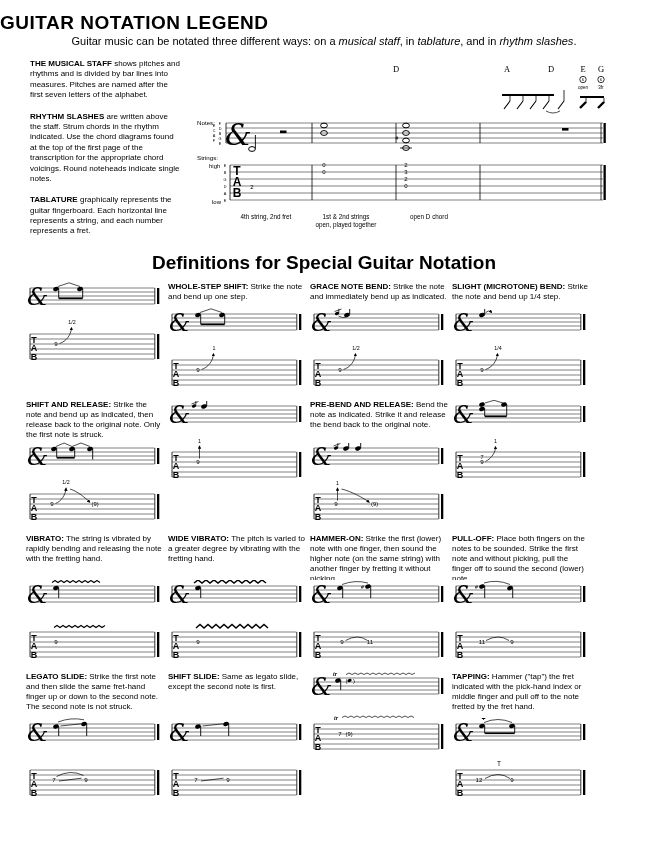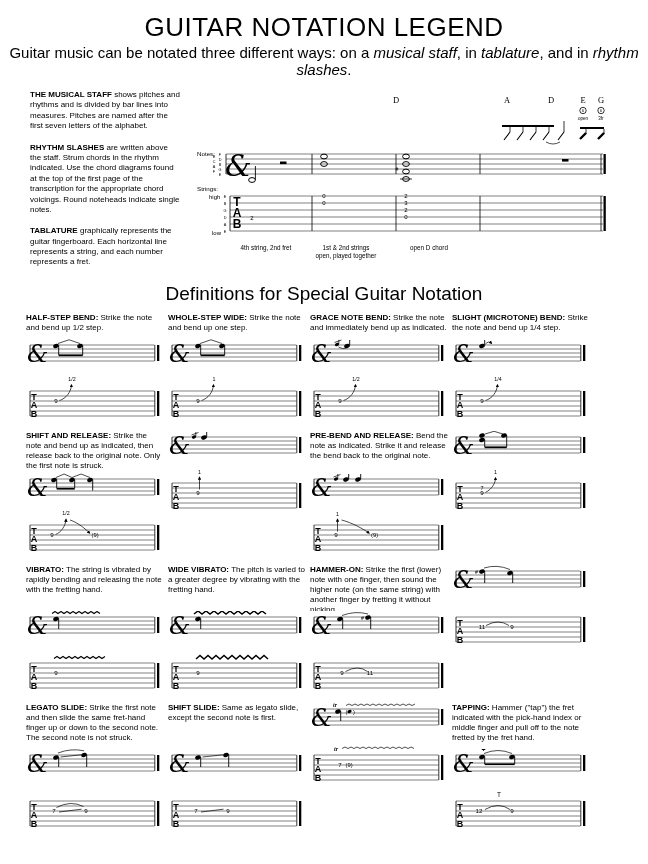--- a/index.html
+++ b/index.html
@@ -1,24 +1,24 @@
 <!DOCTYPE html>
 <html><head>
 <meta charset="utf-8">
 <style>
   html,body{margin:0;padding:0;background:#fff}
   body{width:648px;height:864px;font-family:"Liberation Sans",sans-serif;color:#000;overflow:hidden}
   .page{padding-top:12px}
-  .title{text-align:center;font-size:26px;font-weight:normal;letter-spacing:.5px}
-  .subtitle{text-align:center;font-size:15px;margin-top:1px}
+  .title{font-size:19px;font-weight:bold;letter-spacing:.5px}
+  .subtitle{text-align:center;font-size:11px;margin-top:1px}
   .intro{display:flex;margin:12px 0 0 30px}
   .introcol{width:150px;font-size:8px;line-height:1.3}
   .introcol p{margin:0 0 11px 0}
   .mainex{margin-left:14px;flex:none}
-  .defhead{text-align:center;font-size:19px;font-weight:normal;margin:4px 0 8px}
+  .defhead{text-align:center;font-size:19px;font-weight:bold;margin:4px 0 8px}
   .grid{display:grid;grid-template-columns:repeat(4,138px);column-gap:4px;row-gap:0;margin-left:26px}
   .def{font-size:8px;line-height:1.25;margin:0;overflow:hidden}
   .r1 .def{height:26px}.r2 .def{height:42px}.r3 .def{height:46px}.r4 .def{height:46px}
   svg{display:block}
   svg text{font-family:"Liberation Sans",sans-serif;fill:#000}
   .clef{font:italic 24px "DejaVu Serif",serif}
   .clefB{font:italic 30px "DejaVu Serif",serif}
   .n{font-size:6.2px;text-anchor:middle}
   .n2{font-size:5.6px;text-anchor:middle}
   .ns{font-size:5.8px}
@@ -175,21 +175,20 @@
         <text class="cap" x="235" y="160">open D chord</text>
       </g>
     </svg>
   </div>
 
   <div class="defhead">Definitions for Special Guitar Notation</div>
 
   <div class="grid">
 
     <div class="cell r1">
-      <p class="def"><b>HALF-STEP BEND:</b><span> Strike the note and bend up 1/2 step.</span></p>
       <svg viewBox="0 0 138 92" width="138" height="92">
         <g>
             <use href="#cellstaff"></use>
           </g>
         <text class="clef" x="1" y="23">&amp;</text>
         <g>
           <use href="#nh" x="30" y="7"></use>
             <use href="#nh" x="54" y="7"></use>
           <path class="st" d="M32.7 6.5V16.2M56.7 6.5V16.2"></path>
             <rect x="32.7" y="15.4" width="24" height="1.8"></rect>
@@ -198,21 +197,21 @@
         <text class="tabL" x="8" y="60.5">T</text>
         <text class="tabL" x="8" y="69">A</text>
         <text class="tabL" x="8" y="77.5">B</text>
         <text class="n" x="30" y="64.2">9</text>
         <path class="bc" marker-end="url(#ah)" d="M33.5 61.5C40 59.5 45 53 45.5 46"></path>
         <text class="lb" x="46" y="41.5">1/2</text>
       </svg>
     </div>
 
     <div class="cell r1">
-      <p class="def"><b>WHOLE-STEP WIDE:</b><span> Strike the note and bend up one step.</span></p>
+      <p class="def"><b>WHOLE-STEP SHIFT:</b><span> Strike the note and bend up one step.</span></p>
       <svg viewBox="0 0 138 92" width="138" height="92">
         <g>
             <use href="#cellstaff"></use>
           </g>
         <text class="clef" x="1" y="23">&amp;</text>
         <g>
           <use href="#nh" x="30" y="7"></use>
             <use href="#nh" x="54" y="7"></use>
           <path class="st" d="M32.7 6.5V16.2M56.7 6.5V16.2"></path>
             <rect x="32.7" y="15.4" width="24" height="1.8"></rect>
@@ -426,20 +425,21 @@
         <text class="tabL" x="8" y="60.5">T</text>
         <text class="tabL" x="8" y="69">A</text>
         <text class="tabL" x="8" y="77.5">B</text>
         <text class="n" x="32" y="64.2">9</text>
         <text class="n" x="60" y="64.2">11</text>
         <path class="bc" d="M35.5 60.5Q48 53.5 57.5 60.5"></path>
       </svg>
     </div>
 
     <div class="cell r3">
+      <p class="def"><b>PULL-OFF:</b><span> Place both fingers on the notes to be sounded. Strike the first note and without picking, pull the finger off to sound the second (lower) note.</span></p>
       <svg viewBox="0 0 138 92" width="138" height="92">
         <g>
             <use href="#cellstaff"></use>
           </g>
         <text class="clef" x="1" y="23">&amp;</text>
         <g>
           <text class="sh" x="24.5" y="8.5">#</text>
           <use href="#nh" x="30" y="6.5"></use>
             <path class="st" d="M32.7 6V18"></path>
           <use href="#nh" x="58" y="8"></use>

